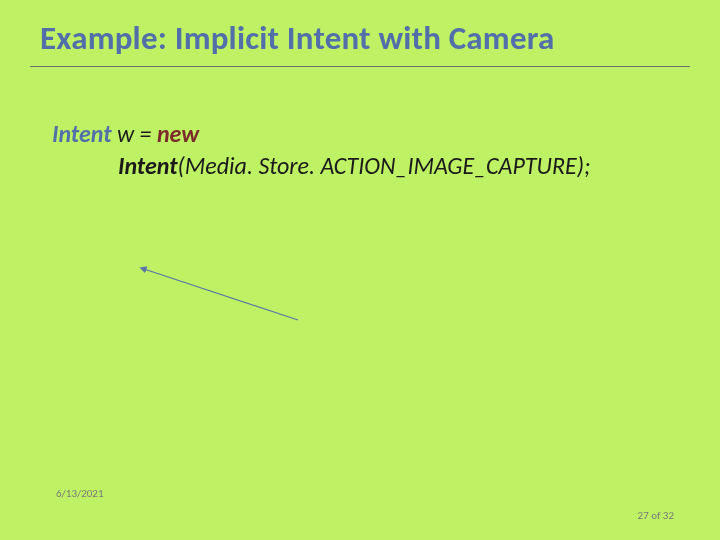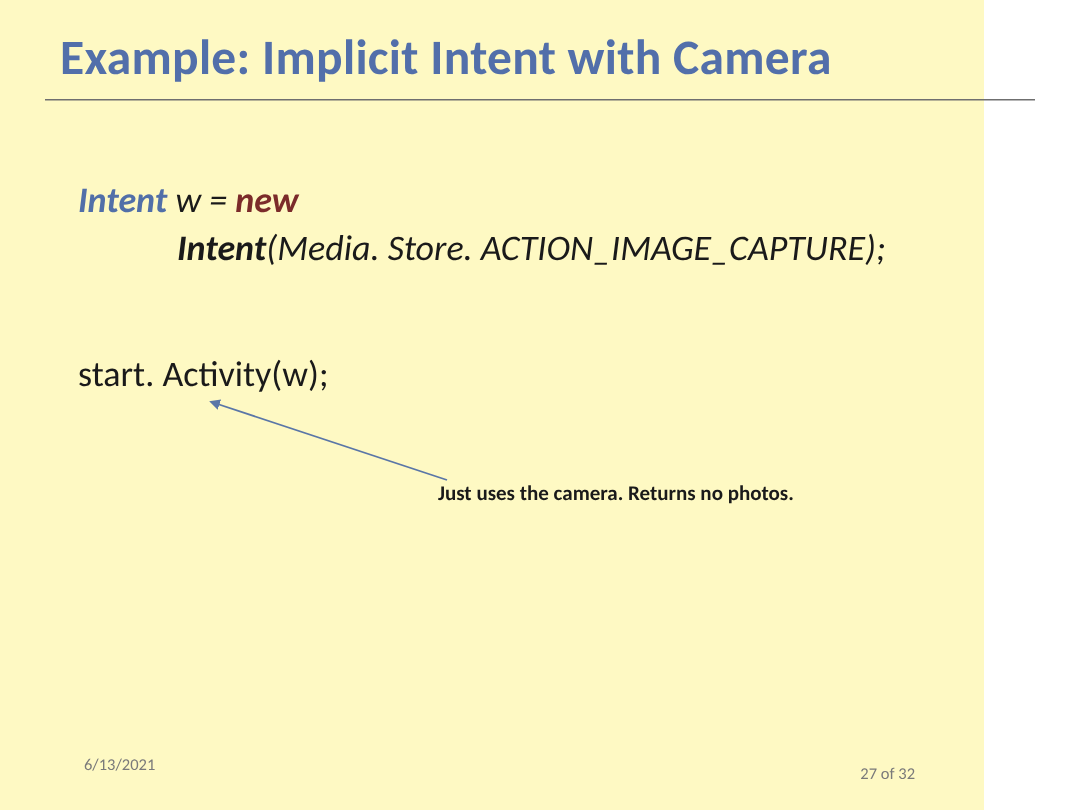--- a/index.html
+++ b/index.html
@@ -1,21 +1,21 @@
 <!DOCTYPE html>
 <html><head>
 <meta charset="utf-8">
 <style>
   * { margin: 0; padding: 0; box-sizing: border-box; }
   html, body { width: 720px; height: 540px; background: #fff; font-family: Calibri, "Segoe UI", Arial, sans-serif; }
   .slide {
     position: relative;
-    width: 656px;
+    width: 720px;
     height: 540px;
-    background: #fef9c3;
+    background: #bef264;
   }
   .title {
     position: absolute;
     left: 40px;
     top: 18px;
     font-size: 33px;
     font-weight: 700;
     color: #526faa;
     letter-spacing: 0.2px;
   }
@@ -59,21 +59,21 @@
     position: absolute;
     left: 292px;
     top: 320px;
     font-size: 14px;
     font-weight: 700;
     color: #1a1a1a;
   }
   .footer-date {
     position: absolute;
     left: 56px;
-    bottom: 24px;
+    bottom: 40px;
     font-size: 11px;
     color: #7a7a7a;
     margin-top: 48px;
   }
   .footer-page {
     position: absolute;
     right: 46px;
     bottom: 18px;
     font-size: 11px;
     color: #7a7a7a;
@@ -85,29 +85,27 @@
 <div class="slide">
 
   <div class="title">Example: Implicit Intent with Camera</div>
   <div class="title-rule"></div>
 
   <div class="code">
     <span class="kw-type">Intent</span><span> w = </span><span class="kw-new">new</span><br>
     <span class="indent"></span><span class="kw-ctor">Intent</span><span>(Media. Store. ACTION_IMAGE_CAPTURE);</span>
   </div>
 
-  <div class="call">start. Activity(w);</div>
 
   <svg class="arrow-svg" viewBox="0 0 170 60">
     <defs>
       <marker id="arrowhead" markerWidth="8" markerHeight="8" refX="2" refY="3" orient="auto">
         <polygon points="0 0, 6 3, 0 6" fill="#5a76a7"></polygon>
       </marker>
     </defs>
     <line x1="160" y1="55" x2="6" y2="4" stroke="#5a76a7" stroke-width="1.2" marker-end="url(#arrowhead)"></line>
   </svg>
 
-  <div class="annotation">Just uses the camera. Returns no photos.</div>
 
   <div class="footer-date">6/13/2021</div>
   <div class="footer-page">27 of 32</div>
 
 </div>
 
 </body></html>

